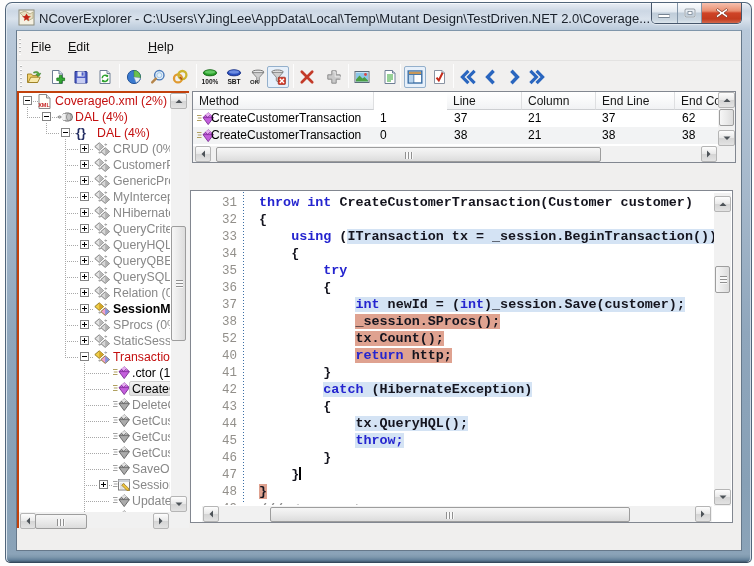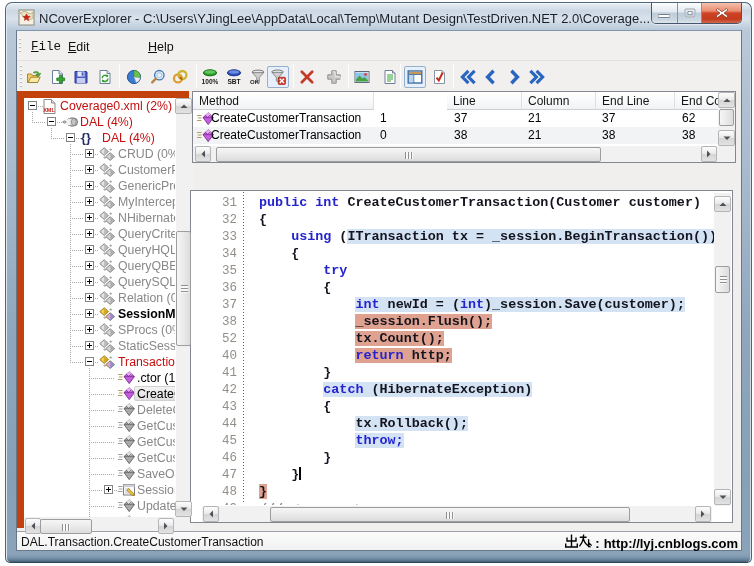--- a/index.html
+++ b/index.html
@@ -36,21 +36,21 @@
 .mitem u { text-decoration:underline; }
 #toolbar { position:absolute; left:0; top:29px; width:724px; height:31px;
   background:#f1f0ef; border-top:1px solid #e3e2e1; }
 .tsep { position:absolute; top:3px; width:1px; height:24px; background:#c9c8c6;
   border-right:1px solid #fdfdfd; }
 .tico { position:absolute; top:8px; width:16px; height:16px; }
 .tpressed { position:absolute; top:5px; width:22px; height:22px;
   background:#e7f0fa; border:1px solid #94b0cc; border-radius:2px; }
 
 #treepanel { position:absolute; left:0; top:60px; width:172px; height:437px;
-  background:#fff; border:7px solid #c2410c;text-decoration:underline; }
+  background:#fff; border:2px solid #c2410c;text-decoration:underline; }
 #treeview { position:absolute; left:0; top:0; width:151px; height:419px; overflow:hidden; }
 .exp { position:absolute; width:9px; height:9px; top:3px; background:#fff;
   border:1px solid #848484; }
 .exp i { position:absolute; left:1px; top:3px; width:5px; height:1px; background:#000; }
 .exp.plus b { position:absolute; left:3px; top:1px; width:1px; height:5px; background:#000; }
 .dotv { position:absolute; width:1px; background-image:repeating-linear-gradient(
     #a8a8a8 0 1px, transparent 1px 2px); }
 .doth { position:absolute; height:1px; background-image:repeating-linear-gradient(
     90deg, #a8a8a8 0 1px, transparent 1px 2px); }
 .ticon { position:absolute; top:0px; }
@@ -133,21 +133,21 @@
         <svg width="13" height="11" viewBox="0 0 13 11">
             <path d="M2 1 L6.5 4.2 L11 1 L12.5 2.5 L8.5 5.5 L12.5 8.5 L11 10 L6.5 6.8 L2 10 L0.5 8.5 L4.5 5.5 L0.5 2.5 Z" fill="#fff" stroke="#7a3020" stroke-width="0.7"></path>
           </svg>
       </div>
     </div>
   </div>
   <div id="client">
 
     <div id="menubar">
       <div class="grip" style="left:2px; top:7px; height:17px;"></div>
-      <div class="mitem" style="left:14px;font-family:Liberation Mono, monospace;"><u>F</u>ile</div>
+      <div class="mitem" style="left:14px;"><u>F</u>ile</div>
       <div class="mitem" style="left:51px;"><u>E</u>dit</div>
       <div class="mitem" style="left:104px;margin-top:46px;"><u>V</u>iew</div>
       <div class="mitem" style="left:131px;"><u>H</u>elp</div>
     </div>
 
     <div id="toolbar">
       <div class="grip" style="left:3px; top:4px; height:23px;"></div>
 
       <div class="tpressed" style="left:250px;"></div>
 <div class="tpressed" style="left:387px;"></div>
@@ -691,34 +691,34 @@
           </svg>
         </div>
 <div class="sbthumbH" style="left:23px; top:55px; width:385px;">
           <div class="gripH"></div>
         </div>
       </div>
 
     <div id="codepanel">
       <div id="codearea">
           <div class="gutline"></div>
-<div class="cl" style="top:3px;"><span class="ln">31</span><span class="cc"><span class="kw">public </span><span class="kw">int </span>CreateCustomerTransaction(Customer customer)</span></div>
+<div class="cl" style="top:3px;"><span class="ln">31</span><span class="cc"><span class="kw">throw </span><span class="kw">int </span>CreateCustomerTransaction(Customer customer)</span></div>
 <div class="cl" style="top:20px;"><span class="ln">32</span><span class="cc">{</span></div>
 <div class="cl" style="top:37px;"><span class="ln">33</span><span class="cc"><span class="kw">    using </span>(<span class="hb">ITransaction tx = _session.BeginTransaction())</span></span></div>
 <div class="cl" style="top:54px;"><span class="ln">34</span><span class="cc">    {</span></div>
 <div class="cl" style="top:71px;"><span class="ln">35</span><span class="cc">        <span class="kw">try</span></span></div>
 <div class="cl" style="top:88px;"><span class="ln">36</span><span class="cc">        {</span></div>
 <div class="cl" style="top:105px;"><span class="ln">37</span><span class="cc">            <span class="kw hb">int </span><span class="hb">newId = (</span><span class="kw hb">int</span><span class="hb">)_session.Save(customer);</span></span></div>
-<div class="cl" style="top:122px;"><span class="ln">38</span><span class="cc">            <span class="hr">_session.Flush();</span></span></div>
+<div class="cl" style="top:122px;"><span class="ln">38</span><span class="cc">            <span class="hr">_session.SProcs();</span></span></div>
 <div class="cl" style="top:139px;"><span class="ln">52</span><span class="cc">            <span class="hr">tx.Count();</span></span></div>
 <div class="cl" style="top:156px;"><span class="ln">40</span><span class="cc">            <span class="kw hr">return </span><span class="hr">http;</span></span></div>
 <div class="cl" style="top:173px;"><span class="ln">41</span><span class="cc">        }</span></div>
 <div class="cl" style="top:190px;"><span class="ln">42</span><span class="cc">        <span class="kw hb">catch </span><span class="hb">(HibernateException)</span></span></div>
 <div class="cl" style="top:207px;"><span class="ln">43</span><span class="cc">        {</span></div>
-<div class="cl" style="top:224px;"><span class="ln">44</span><span class="cc">            <span class="hb">tx.Rollback();</span></span></div>
+<div class="cl" style="top:224px;"><span class="ln">44</span><span class="cc">            <span class="hb">tx.QueryHQL();</span></span></div>
 <div class="cl" style="top:241px;"><span class="ln">45</span><span class="cc">            <span class="kw hb">throw;</span></span></div>
 <div class="cl" style="top:258px;"><span class="ln">46</span><span class="cc">        }</span></div>
 <div class="cl" style="top:275px;"><span class="ln">47</span><span class="cc">    }<span class="cursor"></span></span></div>
 <div class="cl" style="top:292px;"><span class="ln">48</span><span class="cc"><span class="hr">}</span></span></div>
 <div class="cl" style="top:309px;"><span class="ln">49</span><span class="cc"><span class="cm">/// &lt;summary&gt;</span></span></div>
         </div>
 
 <div class="sbtrack" style="left:523px; top:2px; width:17px; height:313px;"></div>
 <div class="sbbtn" style="left:523px; top:5px;">
           <svg width="9" height="6" viewBox="0 0 9 6">
@@ -742,22 +742,14 @@
 <div class="sbbtn" style="left:504px; top:315px; width:16px;">
           <svg width="6" height="9" viewBox="0 0 6 9">
             <path d="M1 1 L4.5 4.5 L1 8 Z" fill="#4d5358"></path>
           </svg>
         </div>
 <div class="sbthumbH" style="left:79px; top:316px; width:360px;">
           <div class="gripH"></div>
         </div>
 </div>
 
-    <div id="statusbar">
-      <div id="status-left">DAL.Transaction.CreateCustomerTransaction</div>
-      <div id="status-right"><svg width="13" height="14" viewBox="0 0 13 14" style="margin-right:1px">
-            <path d="M6.5 0.5 L6.5 13 M2 3.5 L2 7 L11 7 L11 3.5 M0.7 9.5 L0.7 13 L12.3 13 L12.3 9.5" stroke="#000" stroke-width="1.4" fill="none"></path>
-          </svg><svg width="13" height="14" viewBox="0 0 13 14" style="margin-right:0px">
-            <path d="M0.8 3.2 L7.6 3.2 M4.6 0.4 C4.6 4.4 3.2 9 0.4 12.4 M4.3 4.4 C5.2 8.4 7.8 11.6 11.6 13.2 M9.6 5.2 L9.6 13.2 M9.6 8.8 L12.6 11.6" stroke="#000" stroke-width="1.35" fill="none"></path>
-          </svg><span style="margin:0 4px 0 3px;">:</span>http://lyj.cnblogs.com</div>
-    </div>
   </div>
 </div>
 
 </body></html>

